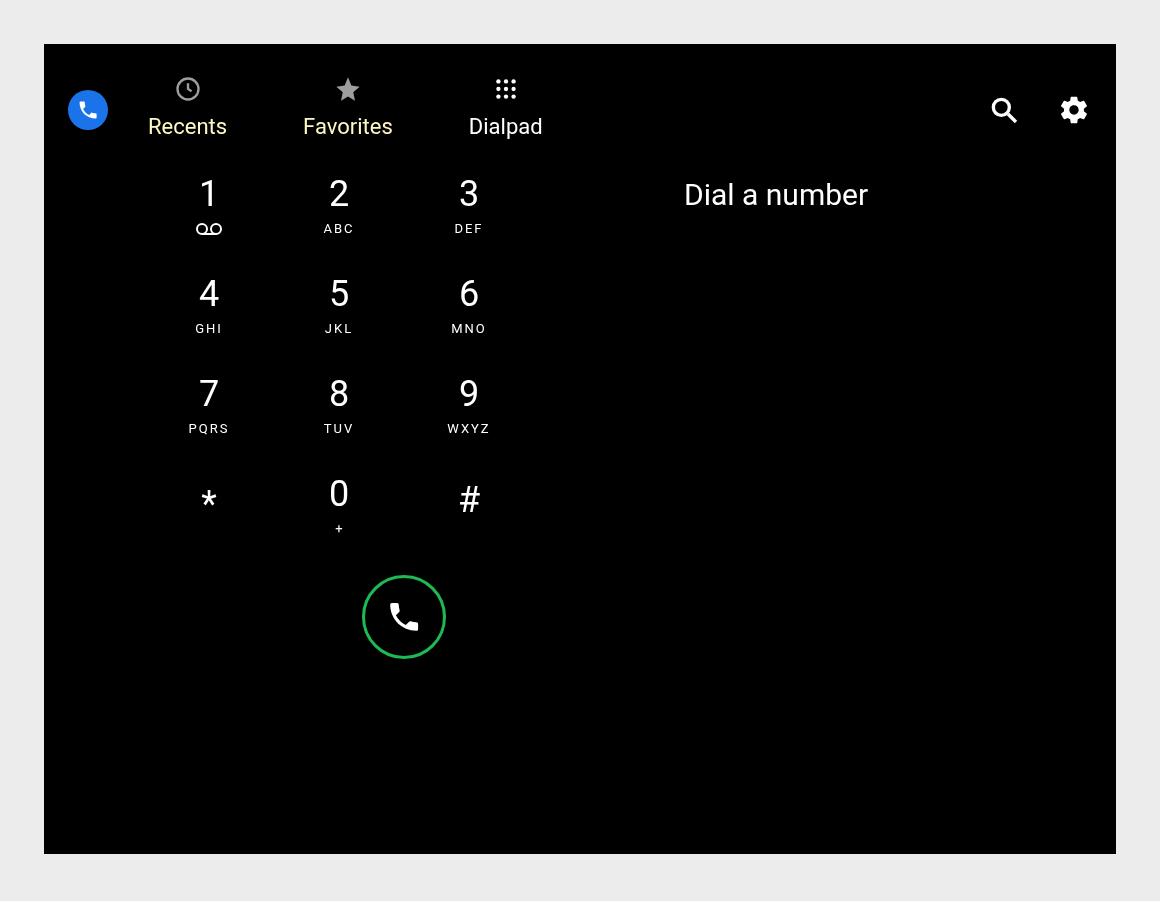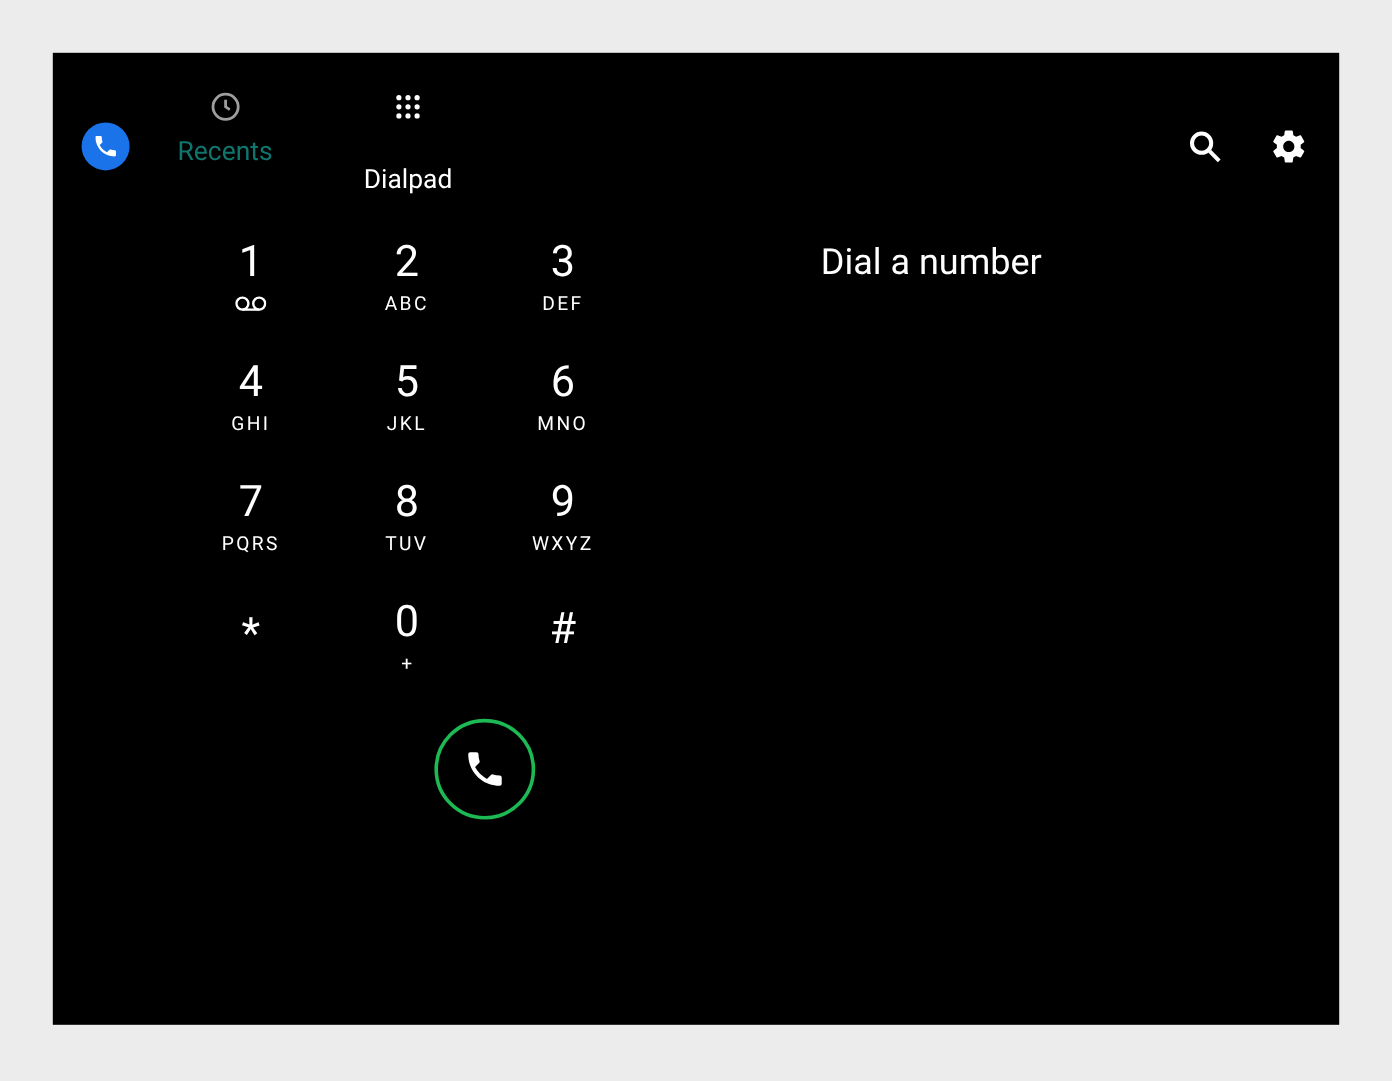--- a/index.html
+++ b/index.html
@@ -52,23 +52,23 @@
   .tab-icon {
     width: 30px;
     height: 30px;
     display: flex;
     align-items: center;
     justify-content: center;
   }
   .tab-label {
     font-size: 22px;
     font-weight: 400;
-    color: #0f766e;
-  }
-  .tab.active .tab-label { color: #fff; margin-top: 24px; }
+    color: #fef9c3;
+  }
+  .tab.active .tab-label { color: #fff; }
   .tab.active svg { fill: #fff; }
   .topbar-spacer { flex: 1; }
   .top-actions {
     display: flex;
     gap: 34px;
     align-items: center;
     margin-top: 6px;
   }
   .icon-btn {
     width: 36px;
@@ -101,21 +101,21 @@
     cursor: pointer;
     user-select: none;
   }
   .key-main {
     font-size: 36px;
     color: #fff;
     font-weight: 400;
     line-height: 1.1;
   }
   .key-sub {
-    font-size: 16px;
+    font-size: 13px;
     color: #fff;
     letter-spacing: 2px;
     margin-top: 4px;
     font-weight: 400;
     height: 20px;
     display: flex;
     align-items: center;
   }
   .call-btn {
     width: 84px;
@@ -159,20 +159,28 @@
         <div class="tab-icon">
           <svg width="28" height="28" viewBox="0 0 24 24" fill="none" stroke="#9e9e9e" stroke-width="2">
             <circle cx="12" cy="12" r="9"></circle>
             <path d="M12 7v5l3 2"></path>
           </svg>
         </div>
         <div class="tab-label">Recents</div>
       </div>
 
 
+      <div class="tab">
+        <div class="tab-icon">
+          <svg width="28" height="28" viewBox="0 0 24 24" fill="#9e9e9e">
+            <path d="M12 2l2.9 6.9L22 10l-5.5 4.8L18 22l-6-3.6L6 22l1.5-7.2L2 10l7.1-1.1z"></path>
+          </svg>
+        </div>
+        <div class="tab-label">Favorites</div>
+      </div>
 
       <div class="tab active">
         <div class="tab-icon">
           <svg width="26" height="26" viewBox="0 0 24 24" fill="#fff">
             <circle cx="5" cy="5" r="2"></circle>
               <circle cx="12" cy="5" r="2"></circle>
               <circle cx="19" cy="5" r="2"></circle>
             <circle cx="5" cy="12" r="2"></circle>
               <circle cx="12" cy="12" r="2"></circle>
               <circle cx="19" cy="12" r="2"></circle>

